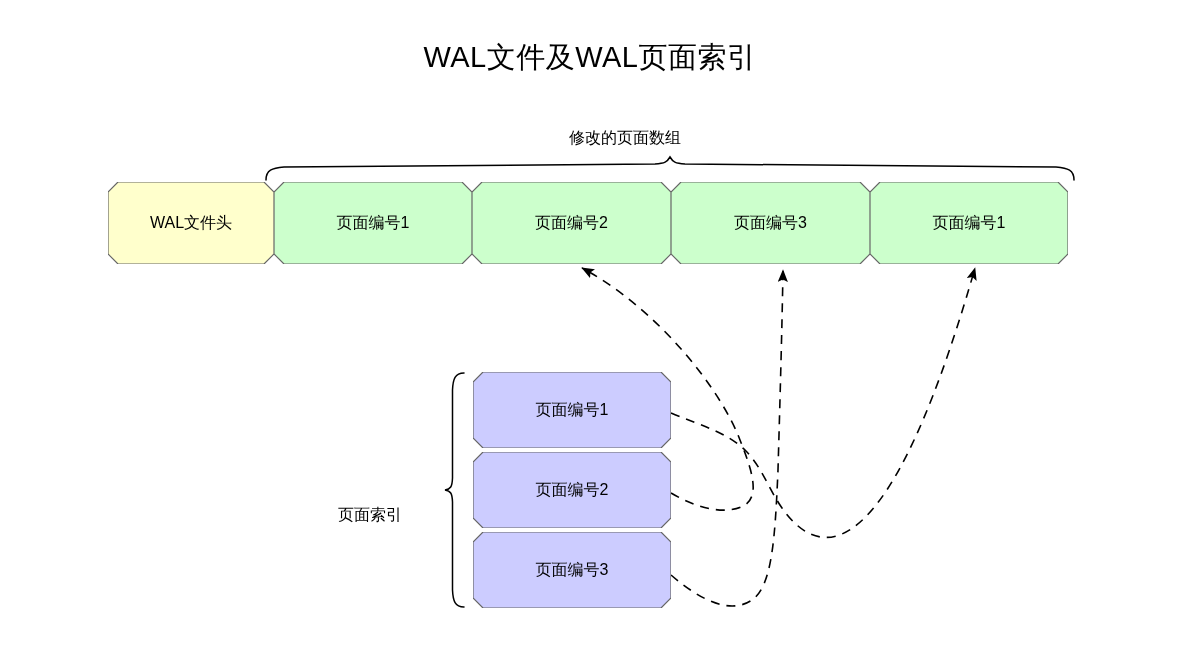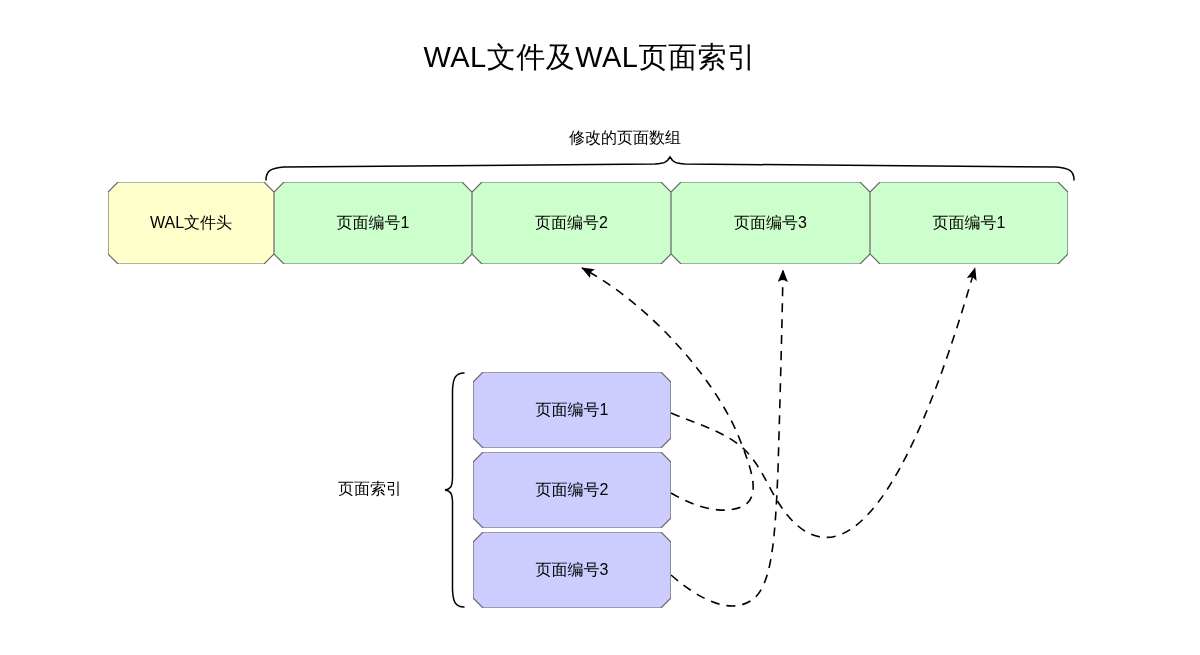--- a/index.html
+++ b/index.html
@@ -46,21 +46,21 @@
     font-size: 16px;
     color: #000000;
     white-space: nowrap;
   }
   #array-label {
     left: 569px;
     top: 128px;
   }
   #index-label {
     left: 338px;
-    top: 479px;
+    top: 505px;
   }
   .box {
     position: absolute;
     box-sizing: border-box;
     display: flex;
     align-items: center;
     justify-content: center;
     font-size: 16px;
     color: #000000;
     white-space: nowrap;

